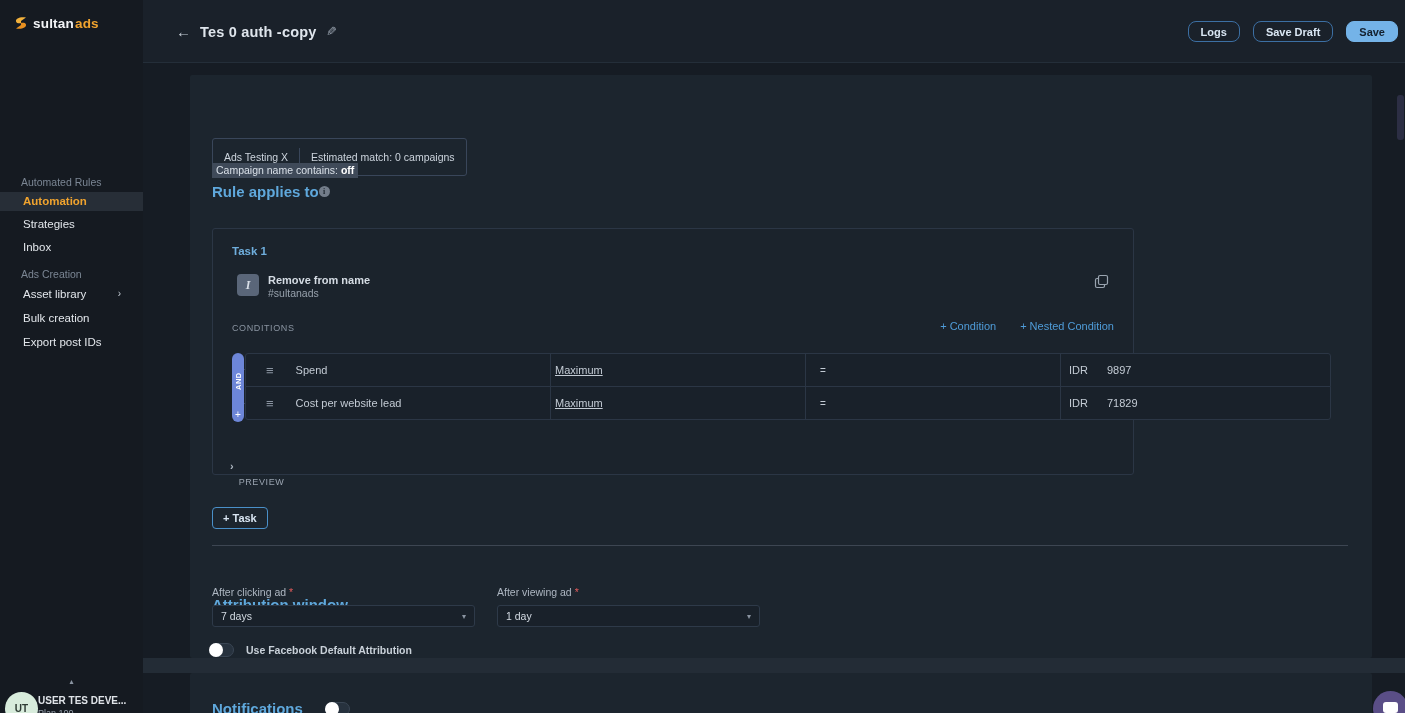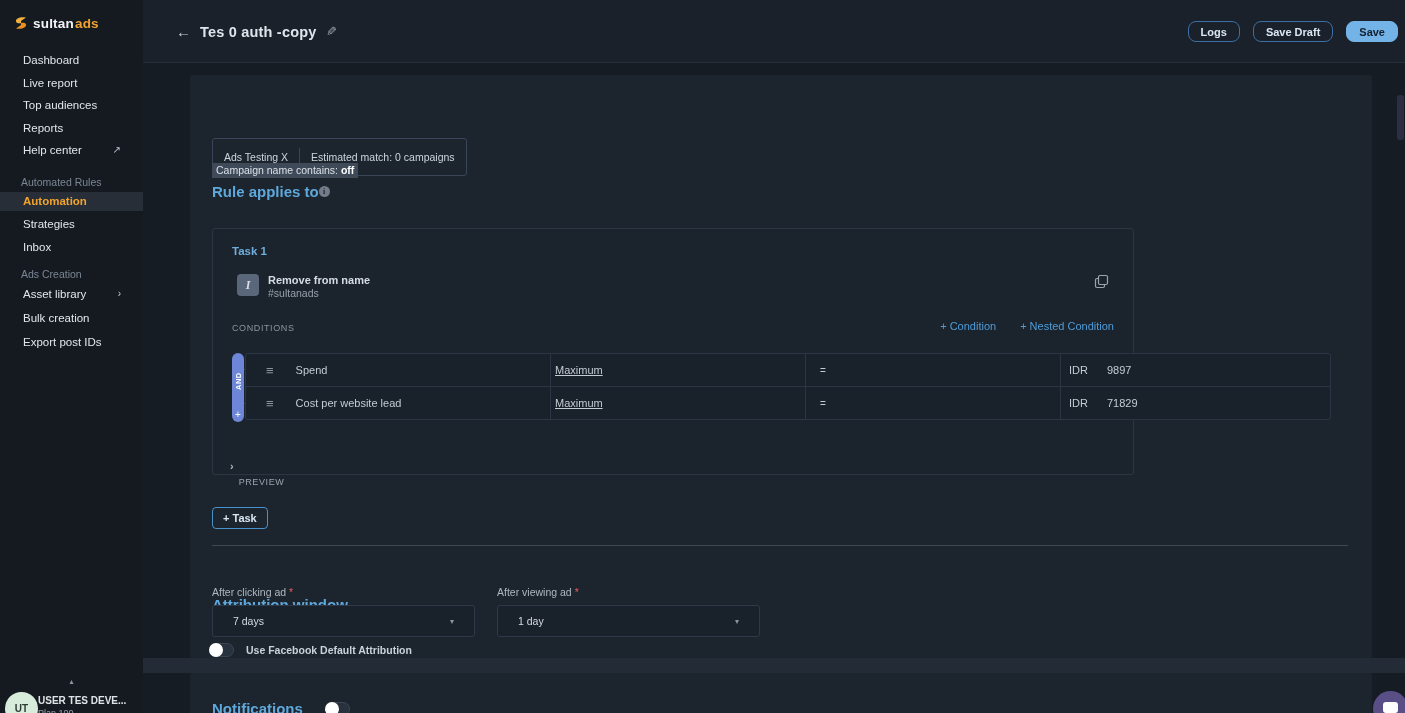--- a/index.html
+++ b/index.html
@@ -158,23 +158,23 @@
   }
 
   .card-divider { position:absolute; left:22px; top:470px; width:1136px; height:1px; background:#3D4652; }
 
   .attr-heading { position:absolute; left:22px; top:488px;margin-top:33px; }
   .attr-label { position:absolute; top:511px; font-size:10.5px; color:#AEB7C2; }
   .attr-label .req { color:#E05B5B; }
   .lbl-click { left:22px; }
   .lbl-view { left:307px; }
   .select-box {
-    position:absolute; top:530px; width:263px; height:32px;
+    position:absolute; top:530px; width:263px; height:22px;
     background:#19212A; border:1px solid #2E3A49; border-radius:3px;
-    display:flex; align-items:center; padding:0 20px; font-size:10.5px; color:#D3DAE2;
+    display:flex; align-items:center; padding:0 8px; font-size:10.5px; color:#D3DAE2;
     cursor:pointer;
   }
   .sel-click { left:22px; }
   .sel-view { left:307px; }
   .select-box .caret { margin-left:auto; color:#8A94A1; font-size:8px; }
 
   .toggle-row { position:absolute; left:19px; top:568px; display:flex; align-items:center; gap:12px; }
   .toggle {
     width:25px; height:14px; border-radius:8px; background:#27323E;
     border:1px solid #3A4654; position:relative; cursor:pointer; flex:none;
@@ -214,30 +214,20 @@
 
   <div class="logo">
     <svg width="16" height="16" viewBox="0 0 16 16">
       <path d="M13 2.5 C 7 1.5, 2.5 3.5, 3 6.5 C 3.3 8.2, 5.5 8.4, 8 8.2 L 8 6 Z" fill="#F2B13C"></path>
       <path d="M3 13.5 C 9 14.5, 13.5 12.5, 13 9.5 C 12.7 7.8, 10.5 7.6, 8 7.8 L 8 10 Z" fill="#E89020"></path>
     </svg>
     <span class="brand-left">sultan</span>
     <span class="brand-right">ads</span>
   </div>
 
-  <div class="nav-main">
-    <div class="nav-item"><span>Dashboard</span></div>
-    <div class="nav-item"><span>Live report</span></div>
-    <div class="nav-item"><span>Top audiences</span></div>
-    <div class="nav-item"><span>Reports</span></div>
-    <div class="nav-item">
-      <span>Help center</span>
-      <span class="ext-icon">↗</span>
-    </div>
-  </div>
 
   <div class="sec-rules">
     <div class="nav-section-label">Automated Rules</div>
     <div class="nav-item active"><span>Automation</span></div>
     <div class="nav-item"><span>Strategies</span></div>
     <div class="nav-item"><span>Inbox</span></div>
   </div>
 
   <div class="sec-creation">
     <div class="nav-section-label">Ads Creation</div>

